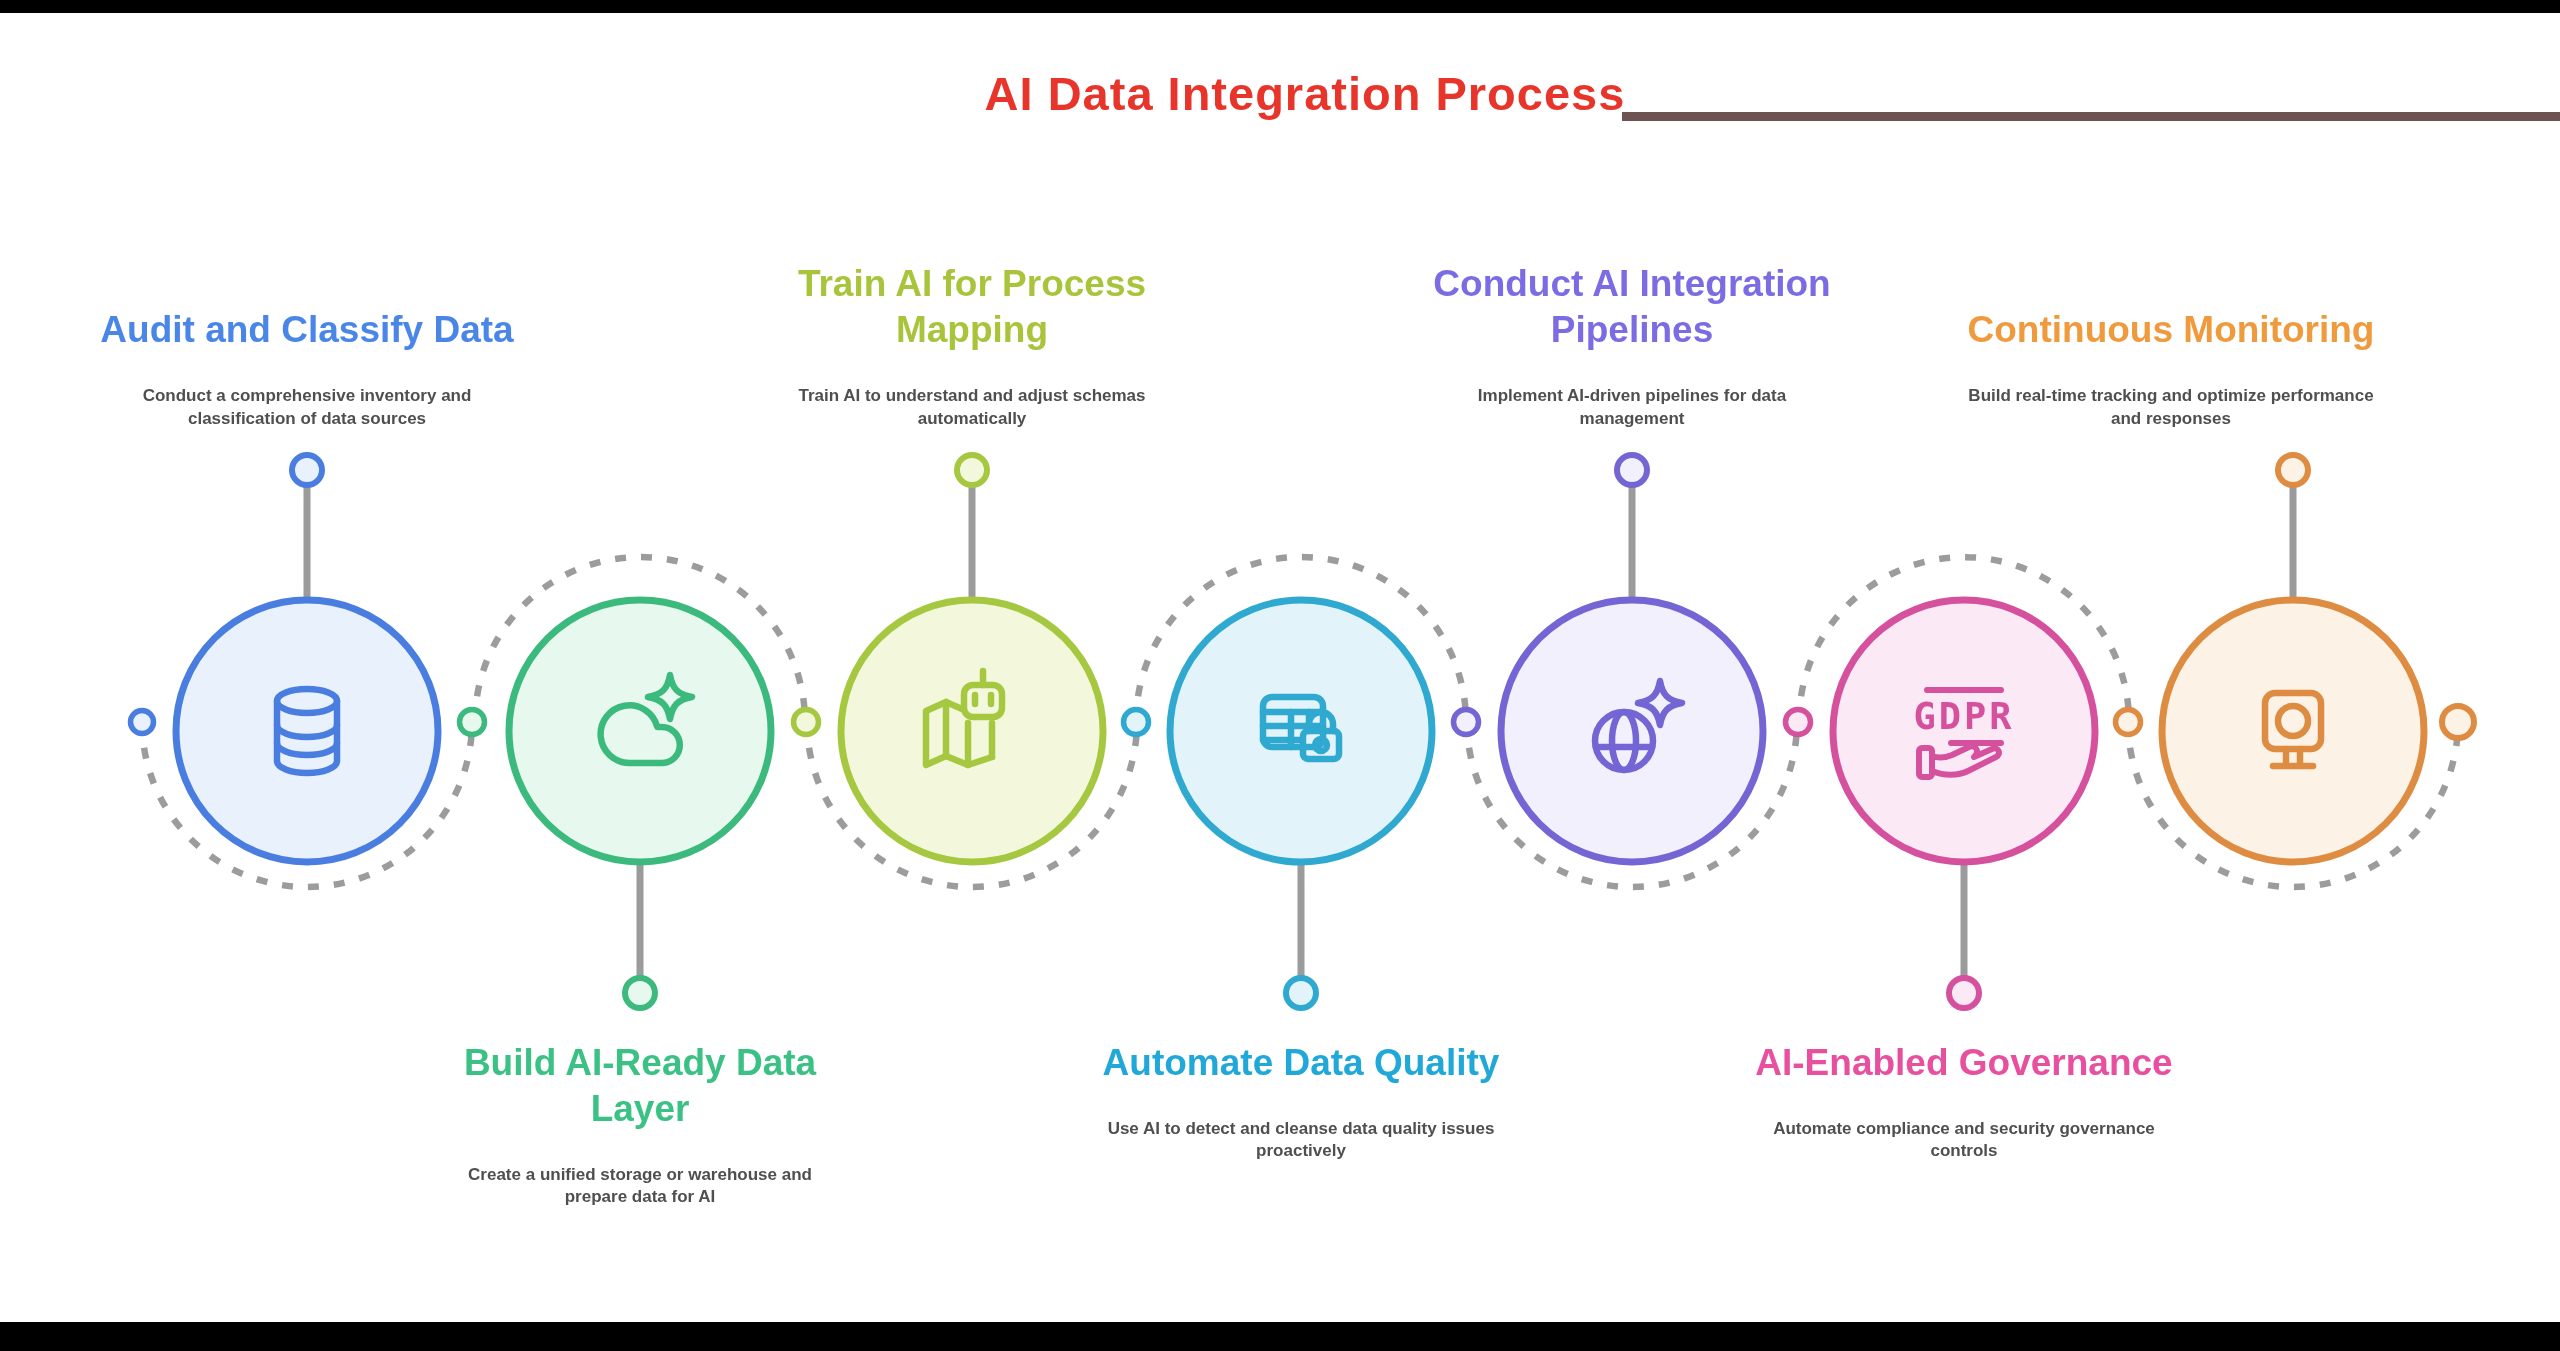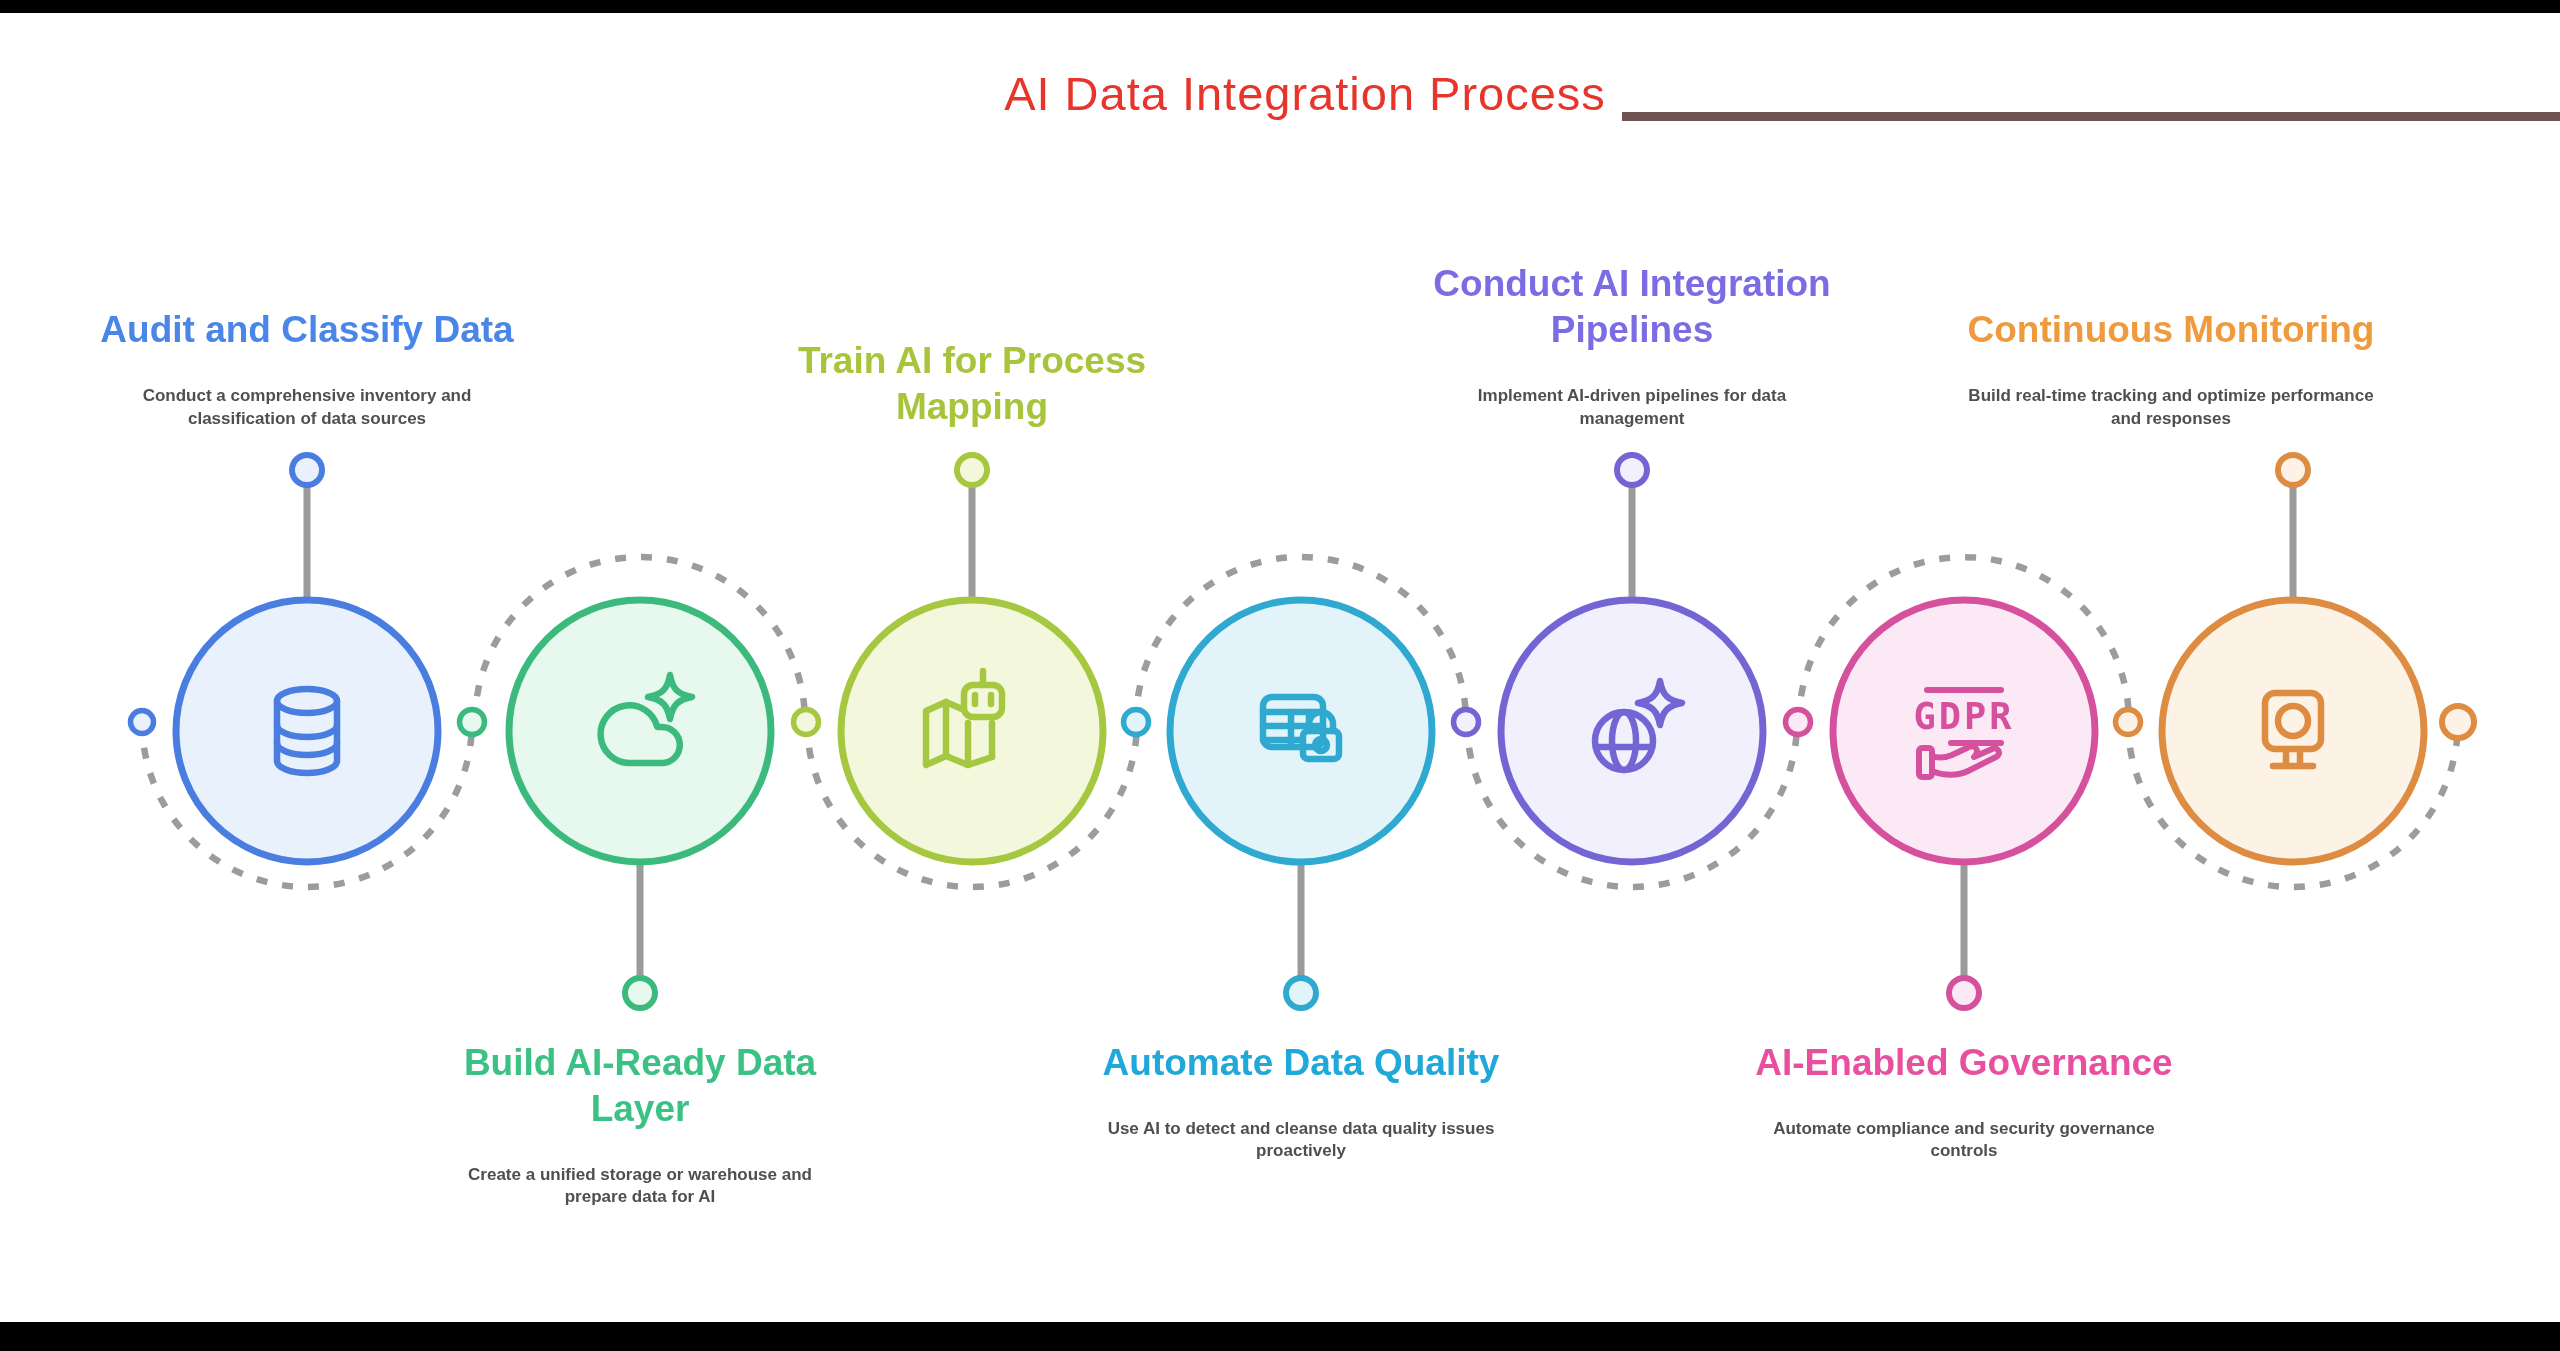--- a/index.html
+++ b/index.html
@@ -2,21 +2,21 @@
 <html><head>
 <meta charset="utf-8">
 <style>
   html,body{margin:0;padding:0;background:#ffffff;}
   .canvas{position:relative;width:2560px;height:1351px;background:#ffffff;overflow:hidden;
           font-family:"Liberation Sans","DejaVu Sans",sans-serif;}
   .bar{position:absolute;left:0;width:2560px;background:#000;}
   .bar.top{top:0;height:13px;}
   .bar.bottom{bottom:0;height:29px;}
   .main-title{position:absolute;left:950px;top:66px;width:710px;text-align:center;
-              font-size:47px;font-weight:normal;color:#e8352b;letter-spacing:1px;}
+              font-size:47px;font-weight:bold;color:#e8352b;letter-spacing:1px;}
   .title-line{position:absolute;left:1622px;top:112px;width:938px;height:9px;background:#6d5352;}
   svg{position:absolute;left:0;top:0;}
   .label{position:absolute;text-align:center;}
   .label.top{bottom:921px;}
   .label.bottom{top:1040px;}
   .step-title{font-size:37px;font-weight:bold;line-height:1.24;}
   .step-desc{font-size:17px;font-weight:bold;color:#4f4f4f;line-height:1.32;margin:32px auto 0 auto;}
   .t1{color:#4a86e8;} .t2{color:#3bc184;} .t3{color:#a8c43b;} .t4{color:#1fa8d8;}
   .t5{color:#7b6ce4;} .t6{color:#e8509f;} .t7{color:#f09a3e;}
 </style>
@@ -149,20 +149,21 @@
     <div class="step-desc" style="max-width:430px;">Conduct a comprehensive inventory and classification of data sources</div>
   </div>
 
   <div class="label bottom" style="left:440px;width:400px;">
     <div class="step-title t2">Build AI-Ready Data Layer</div>
     <div class="step-desc" style="max-width:380px;">Create a unified storage or warehouse and prepare data for AI</div>
   </div>
 
   <div class="label top" style="left:752px;width:440px;">
     <div class="step-title t3">Train AI for Process Mapping</div>
+    <div class="step-desc" style="max-width:430px;">Train AI to understand and adjust schemas automatically</div>
   </div>
 
   <div class="label bottom" style="left:1081px;width:440px;">
     <div class="step-title t4">Automate Data Quality</div>
     <div class="step-desc" style="max-width:430px;">Use AI to detect and cleanse data quality issues proactively</div>
   </div>
 
   <div class="label top" style="left:1412px;width:440px;">
     <div class="step-title t5">Conduct AI Integration Pipelines</div>
     <div class="step-desc" style="max-width:340px;">Implement AI-driven pipelines for data management</div>

